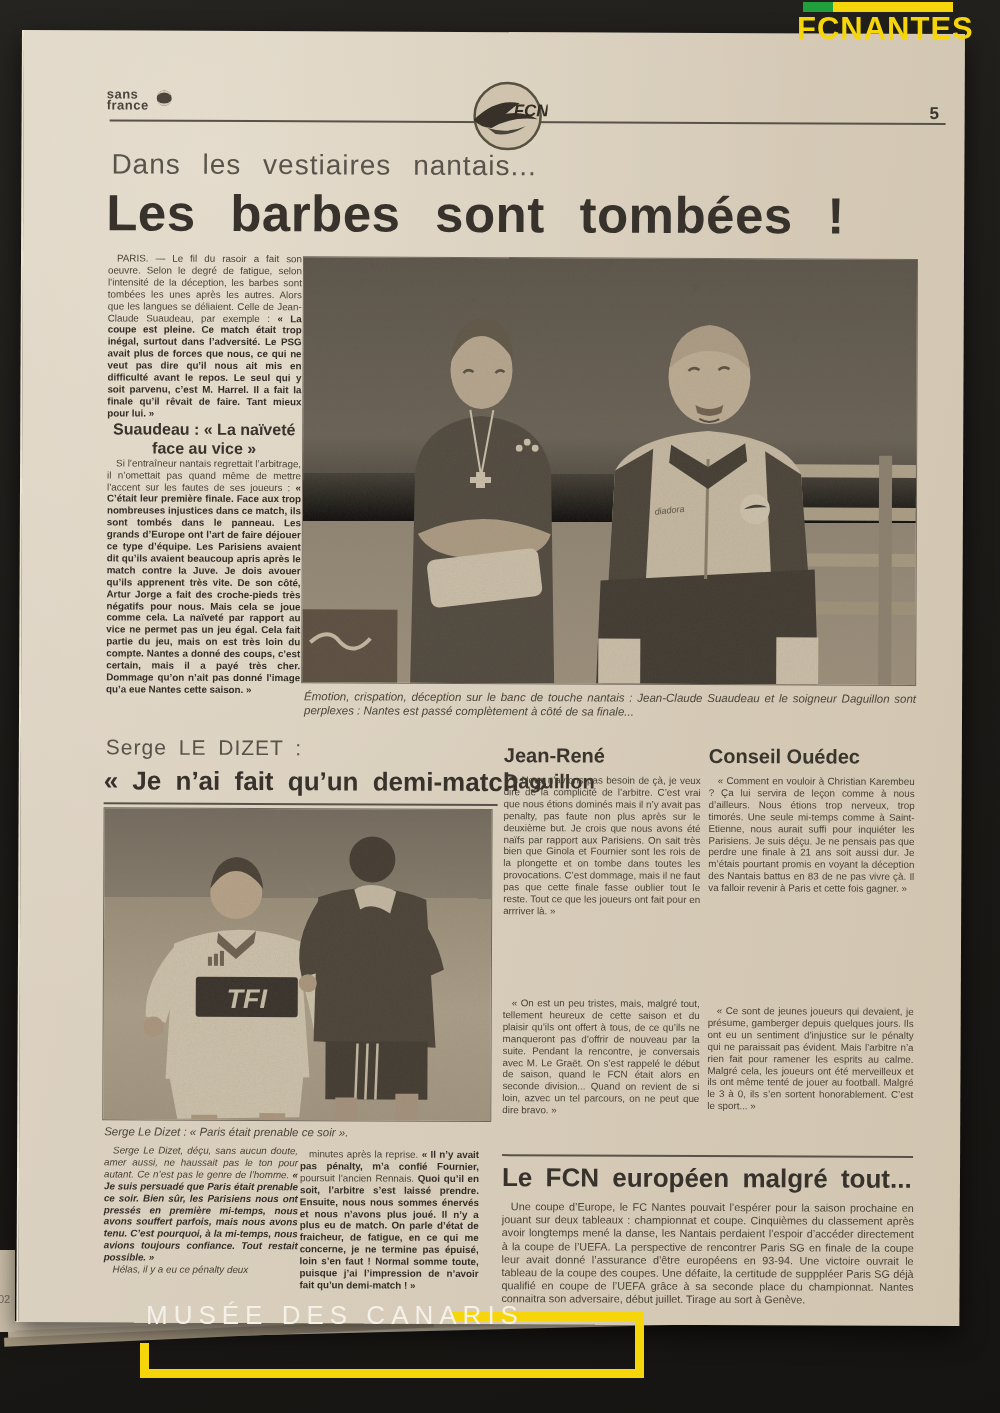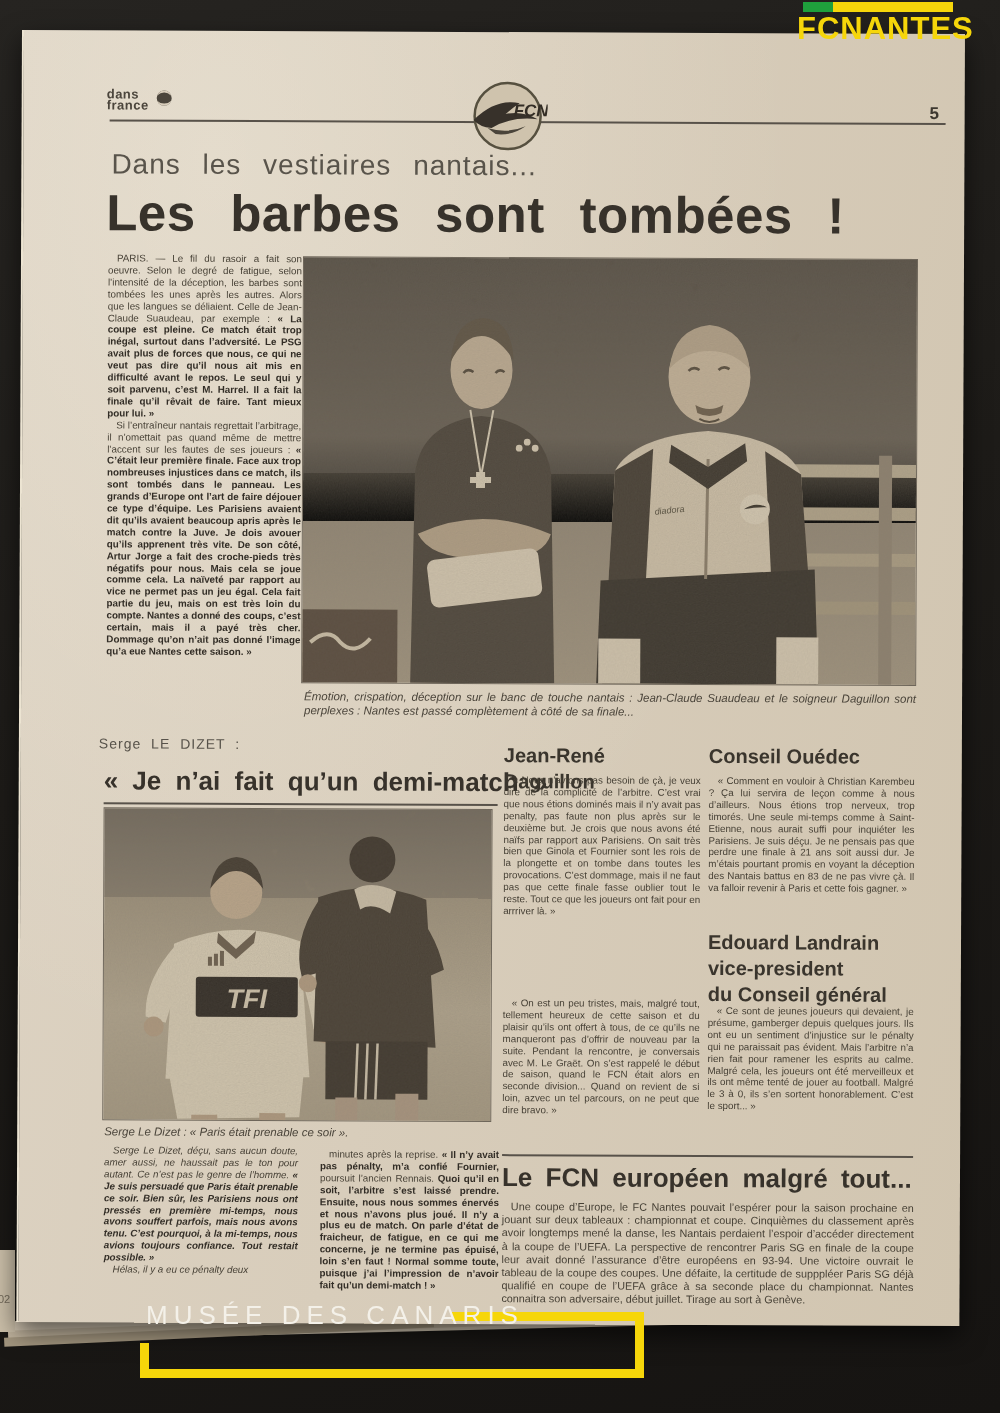--- a/index.html
+++ b/index.html
@@ -49,25 +49,25 @@
   .bodytxt p{margin:0;text-indent:9px;}
   .bodytxt b{color:#322d26;}
   .col1{left:85px;top:222px;width:194px;}
   .subhead{font-size:16px;line-height:19px;font-weight:bold;text-align:center;color:#38332b;margin:10px 0 6px;text-indent:0!important;}
   .photo{border:1px solid #6e665a;box-shadow:inset 0 0 0 2px rgba(235,226,206,.35);}
   .photo-big{left:280px;top:225px;width:613px;height:425px;}
   .photo-small{left:83px;top:777px;width:387px;height:311px;}
   .caption{font-size:11.5px;line-height:14px;font-style:italic;color:#4a443a;text-align:justify;}
   .cap1{left:283px;top:658px;width:612px;}
   .cap2{left:85px;top:1094px;width:400px;}
-  .ld-kicker{left:78px;top:705px;font-size:14px;color:#57524a;word-spacing:5px;letter-spacing:1px;}
+  .ld-kicker{left:85px;top:705px;font-size:21px;color:#57524a;word-spacing:5px;letter-spacing:1px;}
   .ld-head{left:83px;top:735px;font-size:26px;font-weight:bold;color:#37322b;word-spacing:7px;white-space:nowrap;}
   .ld-rule{left:83px;top:772px;width:394px;height:2px;background:#58524a;}
   .ld-col1{left:85px;top:1114px;width:194px;font-style:italic;}
-  .ld-col2{left:301px;top:1117px;width:179px;}
+  .ld-col2{left:281px;top:1117px;width:179px;}
   .qcolA{left:483px;width:197px;}
   .qcolB{left:688px;width:206px;}
   .qhead{font-size:20px;font-weight:bold;color:#3a352d;line-height:26px;}
   .qh1{top:710px;}
   .qh2{top:896px;}
   .qbodyA1{top:742px;}
   .qbodyB1{top:742px;}
   .qbodyA2{top:965px;}
   .qbodyB2{top:972px;}
   .euro-rule{left:483px;top:1122px;width:411px;height:2px;background:#58524a;}
@@ -80,38 +80,39 @@
 <div class="abs edge edge1"></div>
 <div class="abs edge edge2"></div>
 <div class="abs edge edge3"></div>
 <div class="abs side-edge"></div>
 <div class="abs mark" style="left:30px;top:1265px;">005</div>
 <div class="abs mark" style="left:-2px;top:1293px;">02</div>
 
 <div class="abs paper">
 
   <div class="abs of-logo">
-    <div>dans</div>
+    <div>sans</div>
     <div>france</div>
   </div>
   <div class="abs of-globe"></div>
   <div class="abs hdr-rule"></div>
   <svg class="abs fcn-logo" width="80" height="80" viewBox="0 0 80 80">
     <circle cx="40" cy="40" r="33" fill="#cfc3ad" stroke="#56503f" stroke-width="2.5"></circle>
     <path d="M6,44 Q28,22 52,27 Q44,32 38,38 Q54,34 70,43 Q44,40 24,52 Q12,51 6,44 Z" fill="#37312a"></path>
     <path d="M20,52 Q40,58 58,50 Q44,60 28,58 Z" fill="#4a443a"></path>
     <text x="46" y="40" font-size="17" font-style="italic" font-weight="bold" fill="#332d25">FCN</text>
   </svg>
   <div class="abs page-num">5</div>
 
   <div class="abs kicker">Dans les vestiaires nantais...</div>
   <div class="abs headline">Les barbes sont tombées !</div>
 
   <div class="abs col1 bodytxt">
     <p><span>PARIS. — Le fil du rasoir a fait son oeuvre. Selon le degré de fatigue, selon l’intensité de la déception, les barbes sont tombées les unes après les autres. Alors que les langues se déliaient. Celle de Jean-Claude Suaudeau, par exemple : </span><b>« La coupe est pleine. Ce match était trop inégal, surtout dans l’adversité. Le PSG avait plus de forces que nous, ce qui ne veut pas dire qu’il nous ait mis en difficulté avant le repos. Le seul qui y soit parvenu, c’est M. Harrel. Il a fait la finale qu’il rêvait de faire. Tant mieux pour lui. »</b></p>
+    <p class="subhead">Suaudeau : « La naïveté face au vice »</p>
     <p><span>Si l’entraîneur nantais regrettait l’arbitrage, il n’omettait pas quand même de mettre l’accent sur les fautes de ses joueurs : </span><b>« C’était leur première finale. Face aux trop nombreuses injustices dans ce match, ils sont tombés dans le panneau. Les grands d’Europe ont l’art de faire déjouer ce type d’équipe. Les Parisiens avaient dit qu’ils avaient beaucoup apris après le match contre la Juve. Je dois avouer qu’ils apprenent très vite. De son côté, Artur Jorge a fait des croche-pieds très négatifs pour nous. Mais cela se joue comme cela. La naïveté par rapport au vice ne permet pas un jeu égal. Cela fait partie du jeu, mais on est très loin du compte. Nantes a donné des coups, c’est certain, mais il a payé très cher. Dommage qu’on n’ait pas donné l’image qu’a eue Nantes cette saison. »</b></p>
   </div>
 
   <svg class="abs photo photo-big" width="613" height="425" viewBox="0 0 613 425">
     <defs>
       <linearGradient id="bigbg" x1="0" y1="0" x2="0" y2="1">
         <stop offset="0" stop-color="#4a4237"></stop>
           <stop offset="0.42" stop-color="#6d6354"></stop>
         <stop offset="0.62" stop-color="#94887"></stop>
           <stop offset="0.6" stop-color="#948876"></stop>
@@ -243,25 +244,20 @@
 
   <div class="abs qcolB qhead qh1">Conseil Ouédec</div>
   <div class="abs qcolB bodytxt qbodyB1">
       <p>« Comment en vouloir à Christian Karembeu ? Ça lui servira de leçon comme à nous d’ailleurs. Nous étions trop nerveux, trop timorés. Une seule mi-temps comme à Saint-Etienne, nous aurait suffi pour inquiéter les Parisiens. Je suis déçu. Je ne pensais pas que perdre une finale à 21 ans soit aussi dur. Je m’étais pourtant promis en voyant la déception des Nantais battus en 83 de ne pas vivre çà. Il va falloir revenir à Paris et cette fois gagner. »</p>
     </div>
 
   <div class="abs qcolA bodytxt qbodyA2">
       <p>« On est un peu tristes, mais, malgré tout, tellement heureux de cette saison et du plaisir qu’ils ont offert à tous, de ce qu’ils ne manqueront pas d’offrir de nouveau par la suite. Pendant la rencontre, je conversais avec M. Le Graët. On s’est rappelé le début de saison, quand le FCN était alors en seconde division... Quand on revient de si loin, azvec un tel parcours, on ne peut que dire bravo. »</p>
     </div>
 
-  <div class="abs qcolB qhead qh2">
-    <div>Edouard Landrain</div>
-    <div>vice-president</div>
-    <div>du Conseil général</div>
-  </div>
   <div class="abs qcolB bodytxt qbodyB2">
       <p>« Ce sont de jeunes joueurs qui devaient, je présume, gamberger depuis quelques jours. Ils ont eu un sentiment d’injustice sur le pénalty qui ne paraissait pas évident. Mais l’arbitre n’a rien fait pour ramener les esprits au calme. Malgré cela, les joueurs ont été merveilleux et ils ont même tenté de jouer au football. Malgré le 3 à 0, ils s’en sortent honorablement. C’est le sport... »</p>
     </div>
 
   <div class="abs euro-rule"></div>
   <div class="abs euro-head">Le FCN européen malgré tout...</div>
   <div class="abs euro-body bodytxt">
       <p>Une coupe d’Europe, le FC Nantes pouvait l’espérer pour la saison prochaine en jouant sur deux tableaux : championnat et coupe. Cinquièmes du classement après avoir longtemps mené la danse, les Nantais perdaient l’espoir d’accéder directement à la coupe de l’UEFA. La perspective de rencontrer Paris SG en finale de la coupe leur avait donné l’assurance d’être européens en 93-94. Une victoire ouvrait le tableau de la coupe des coupes. Une défaite, la certitude de supppléer Paris SG déjà qualifié en coupe de l’UEFA grâce à sa seconde place du championnat. Nantes connaitra son adversaire, début juillet. Tirage au sort à Genève.</p>
     </div>
 

